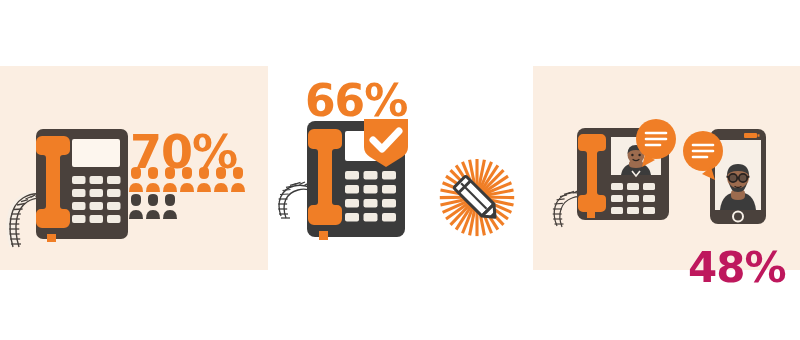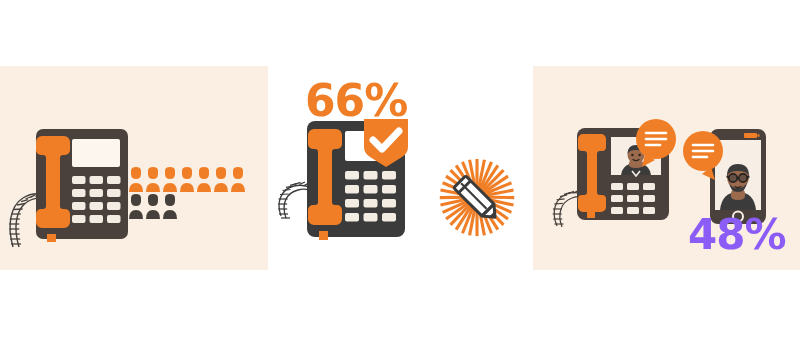--- a/index.html
+++ b/index.html
@@ -32,21 +32,21 @@
   .stat-block { position: absolute; }
 
   .pct {
     font-family: "DejaVu Sans", sans-serif;
     font-weight: bold;
     letter-spacing: -1px;
     line-height: 1;
     white-space: nowrap;
   }
   .pct-orange { color: #f07e26; }
-  .pct-dark   { color: #8b5cf6; }
+  .pct-dark   { color: #be185d; margin-top: 33px; }
 
   svg { display: block; overflow: visible; }
 </style>
 </head>
 <body>
 
 <div id="stage">
 
   <div class="panel" id="panel-left"></div>
 
@@ -98,20 +98,21 @@
         <rect x="66" y="89" width="13.5" height="8" rx="2"></rect>
         <rect x="83.5" y="89" width="13.5" height="8" rx="2"></rect>
         <rect x="101" y="89" width="13.5" height="8" rx="2"></rect>
       </g>
 
       <path d="M36,10 h22 a6,6 0 0 1 6,6 v8 a5,5 0 0 1 -5,5 h-2 a3,3 0 0 0 -3,3 v48 a3,3 0 0 0 3,3 h2 a5,5 0 0 1 5,5 v8 a6,6 0 0 1 -6,6 h-22 a6,6 0 0 1 -6,-6 v-8 a5,5 0 0 1 5,-5 h2 a3,3 0 0 0 3,-3 v-48 a3,3 0 0 0 -3,-3 h-2 a5,5 0 0 1 -5,-5 v-8 a6,6 0 0 1 6,-6 z" fill="#f07e26"></path>
       <rect x="41" y="108" width="9" height="8" fill="#f07e26"></rect>
     </svg>
   </div>
 
+  <div class="stat-block pct pct-orange" style="left:130px; top:129px; font-size:46px;">70%</div>
 
   <div class="stat-block" style="left:127px; top:167px;">
     <svg width="124" height="52" viewBox="0 0 124 52" aria-hidden="true">
       <g fill="#f07e26">
         <g transform="translate(0,0)">
           <path d="M4,4 q0,-4 5,-4 q5,0 5,4 v3 q0,5 -5,5 q-5,0 -5,-5 z"></path>
           <path d="M2,25 q0,-9 7,-9 q7,0 7,9 z"></path>
         </g>
         <g transform="translate(17,0)">
           <path d="M4,4 q0,-4 5,-4 q5,0 5,4 v3 q0,5 -5,5 q-5,0 -5,-5 z"></path>

